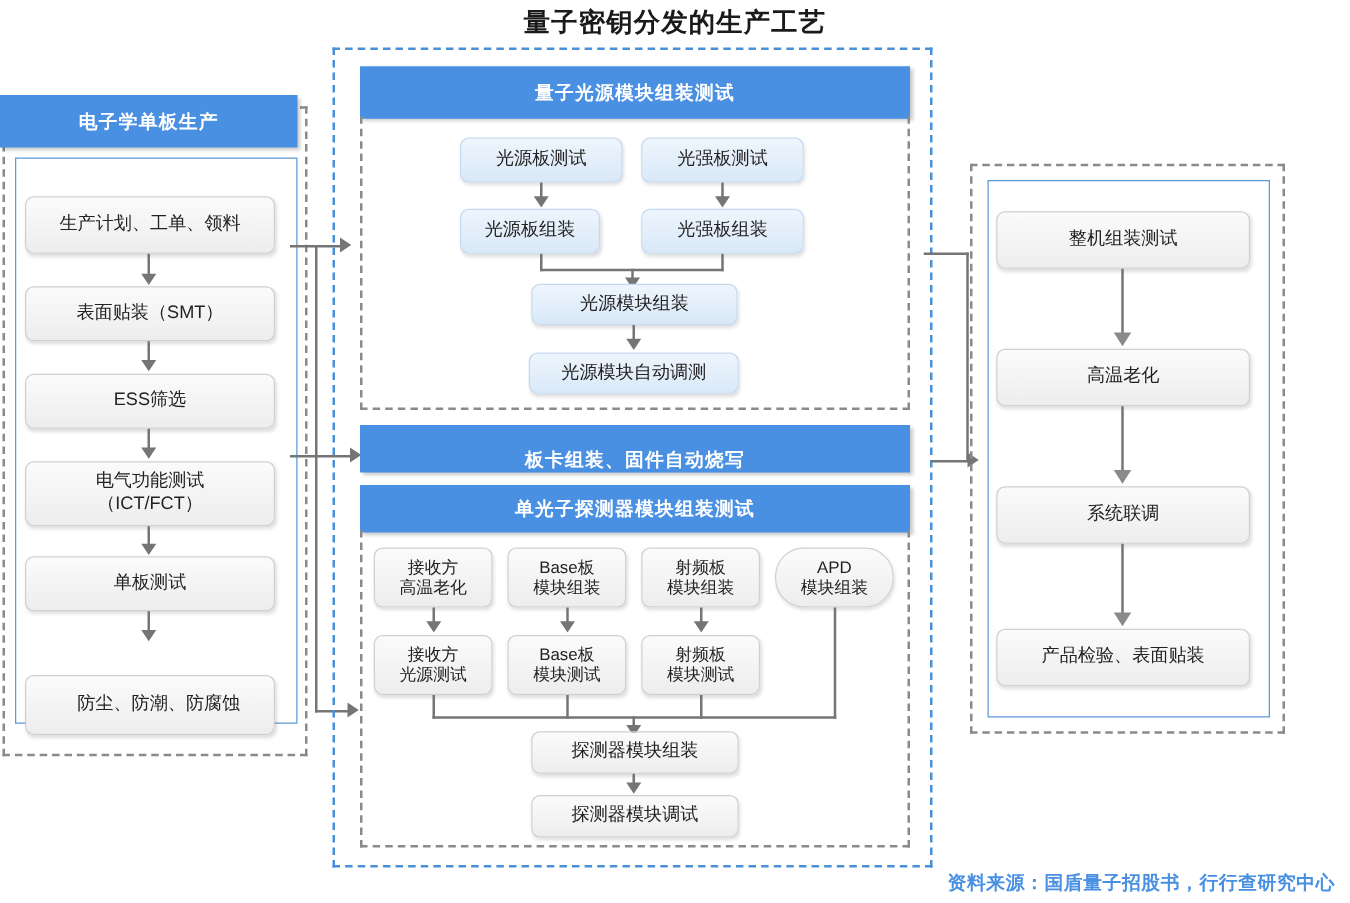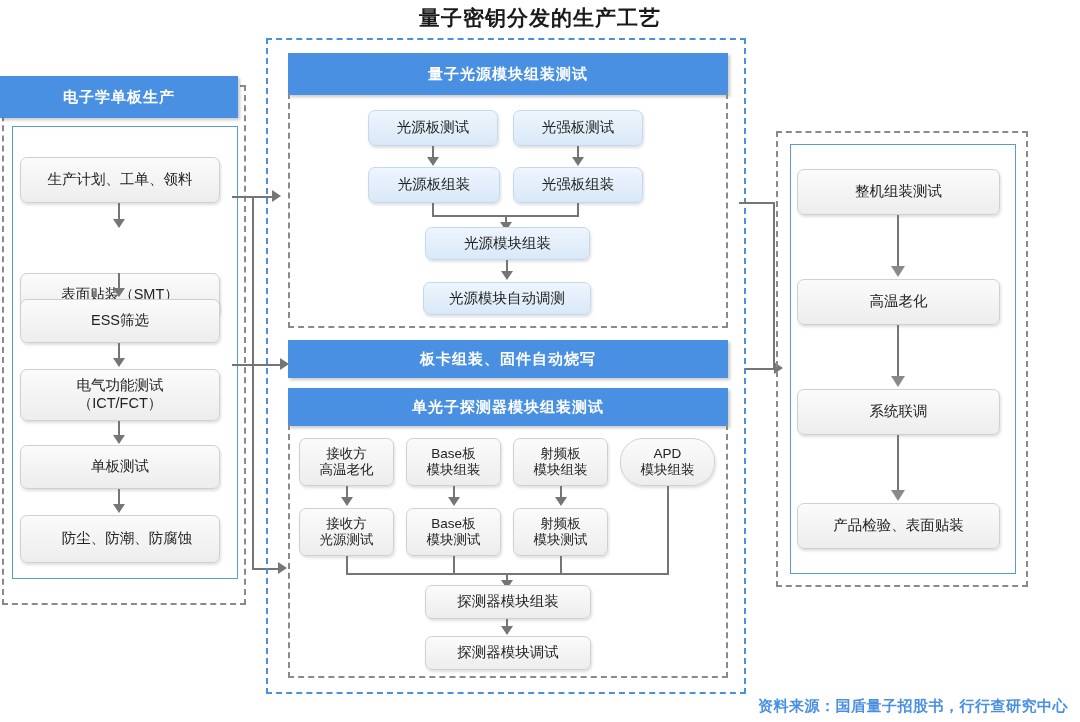--- a/index.html
+++ b/index.html
@@ -69,21 +69,21 @@
 </div>
 
 <div class="panel solid-blue" style="left:12px;top:126px;width:226px;height:453px;"></div>
 
 <div class="node" style="left:20px;top:157px;width:200px;height:46px;">
   <span>生产计划、工单、领料</span>
 </div>
 <div class="vline" style="left:118px;top:203px;height:19px;"></div>
 <div class="arrow-d" style="left:113px;top:219px;"></div>
 
-<div class="node" style="left:20px;top:229px;width:200px;height:44px;margin-top:44px;">
+<div class="node" style="left:20px;top:229px;width:200px;height:44px;">
   <span>表面贴装（SMT）</span>
 </div>
 <div class="vline" style="left:118px;top:273px;height:18px;"></div>
 <div class="arrow-d" style="left:113px;top:288px;"></div>
 
 <div class="node" style="left:20px;top:299px;width:200px;height:44px;">
   <span>ESS筛选</span>
 </div>
 <div class="vline" style="left:118px;top:343px;height:18px;"></div>
 <div class="arrow-d" style="left:113px;top:358px;"></div>
@@ -94,21 +94,21 @@
 </div>
 <div class="vline" style="left:118px;top:421px;height:17px;"></div>
 <div class="arrow-d" style="left:113px;top:435px;"></div>
 
 <div class="node" style="left:20px;top:445px;width:200px;height:44px;">
   <span>单板测试</span>
 </div>
 <div class="vline" style="left:118px;top:489px;height:18px;"></div>
 <div class="arrow-d" style="left:113px;top:504px;"></div>
 
-<div class="node" style="left:20px;top:515px;width:200px;height:48px;padding-left:14px;">
+<div class="node" style="left:20px;top:540px;width:200px;height:48px;padding-left:14px;">
   <span>防尘、防潮、防腐蚀</span>
 </div>
 
 <div class="vline" style="left:252px;top:196px;height:374px;"></div>
 <div class="hline" style="left:232px;top:196px;width:42px;"></div>
 <div class="arrow-r" style="left:272px;top:190px;"></div>
 <div class="hline" style="left:232px;top:364px;width:50px;"></div>
 <div class="arrow-r" style="left:280px;top:358px;"></div>
 <div class="hline" style="left:252px;top:568px;width:28px;"></div>
 <div class="arrow-r" style="left:278px;top:562px;"></div>
@@ -124,21 +124,21 @@
   <span>光源板测试</span>
 </div>
 <div class="node blue" style="left:513px;top:110px;width:130px;height:36px;">
   <span>光强板测试</span>
 </div>
 <div class="vline" style="left:432px;top:146px;height:13px;"></div>
 <div class="arrow-d" style="left:427px;top:157px;"></div>
 <div class="vline" style="left:577px;top:146px;height:13px;"></div>
 <div class="arrow-d" style="left:572px;top:157px;"></div>
 
-<div class="node blue" style="left:368px;top:167px;width:132px;height:36px;">
+<div class="node blue" style="left:368px;top:167px;width:112px;height:36px;">
   <span>光源板组装</span>
 </div>
 <div class="node blue" style="left:513px;top:167px;width:130px;height:36px;">
   <span>光强板组装</span>
 </div>
 
 <div class="vline" style="left:432px;top:203px;height:14px;"></div>
 <div class="vline" style="left:577px;top:203px;height:14px;"></div>
 <div class="hline" style="left:432px;top:215px;width:147px;"></div>
 <div class="vline" style="left:505px;top:215px;height:9px;"></div>
@@ -147,21 +147,21 @@
 <div class="node blue" style="left:425px;top:227px;width:165px;height:33px;">
   <span>光源模块组装</span>
 </div>
 <div class="vline" style="left:506px;top:260px;height:13px;"></div>
 <div class="arrow-d" style="left:501px;top:271px;"></div>
 
 <div class="node blue" style="left:423px;top:282px;width:168px;height:33px;">
   <span>光源模块自动调测</span>
 </div>
 
-<div class="bluebar" style="left:288px;top:340px;width:440px;height:38px;">
+<div class="bluebar" style="left:288px;top:340px;width:440px;height:38px;align-items:flex-end;">
   <span>板卡组装、固件自动烧写</span>
 </div>
 
 <div class="bluebar" style="left:288px;top:388px;width:440px;height:38px;">
   <span>单光子探测器模块组装测试</span>
 </div>
 <div class="panel dash-gray" style="left:288px;top:424px;width:440px;height:254px;border-top:none;"></div>
 
 <div class="node sm" style="left:299px;top:438px;width:95px;height:48px;flex-direction:column;">
   <span>接收方</span>

